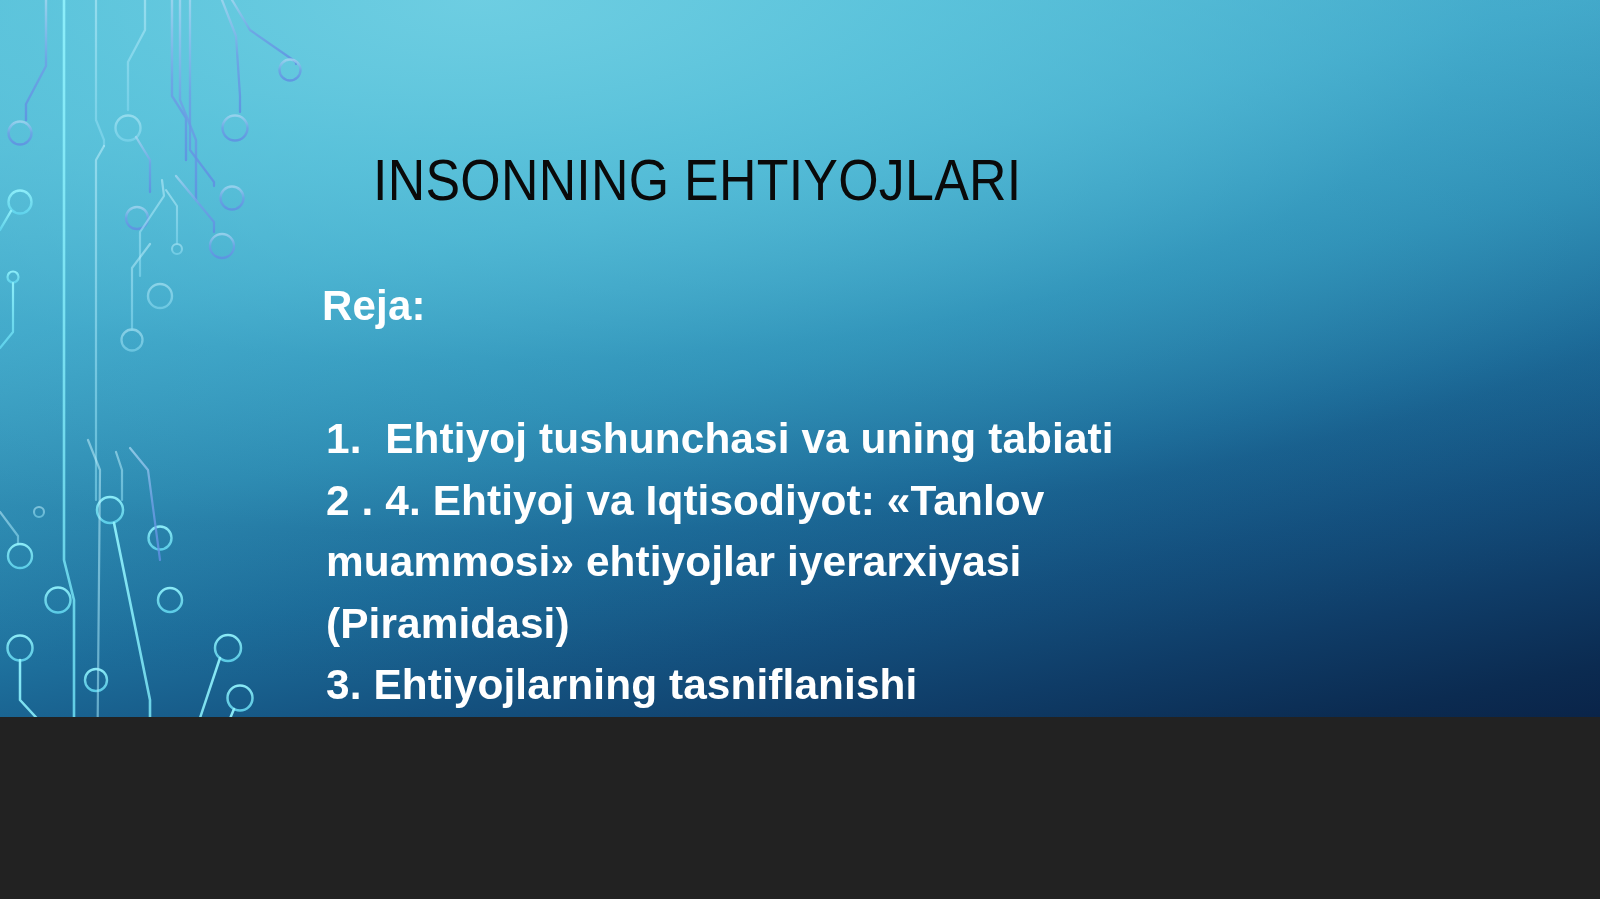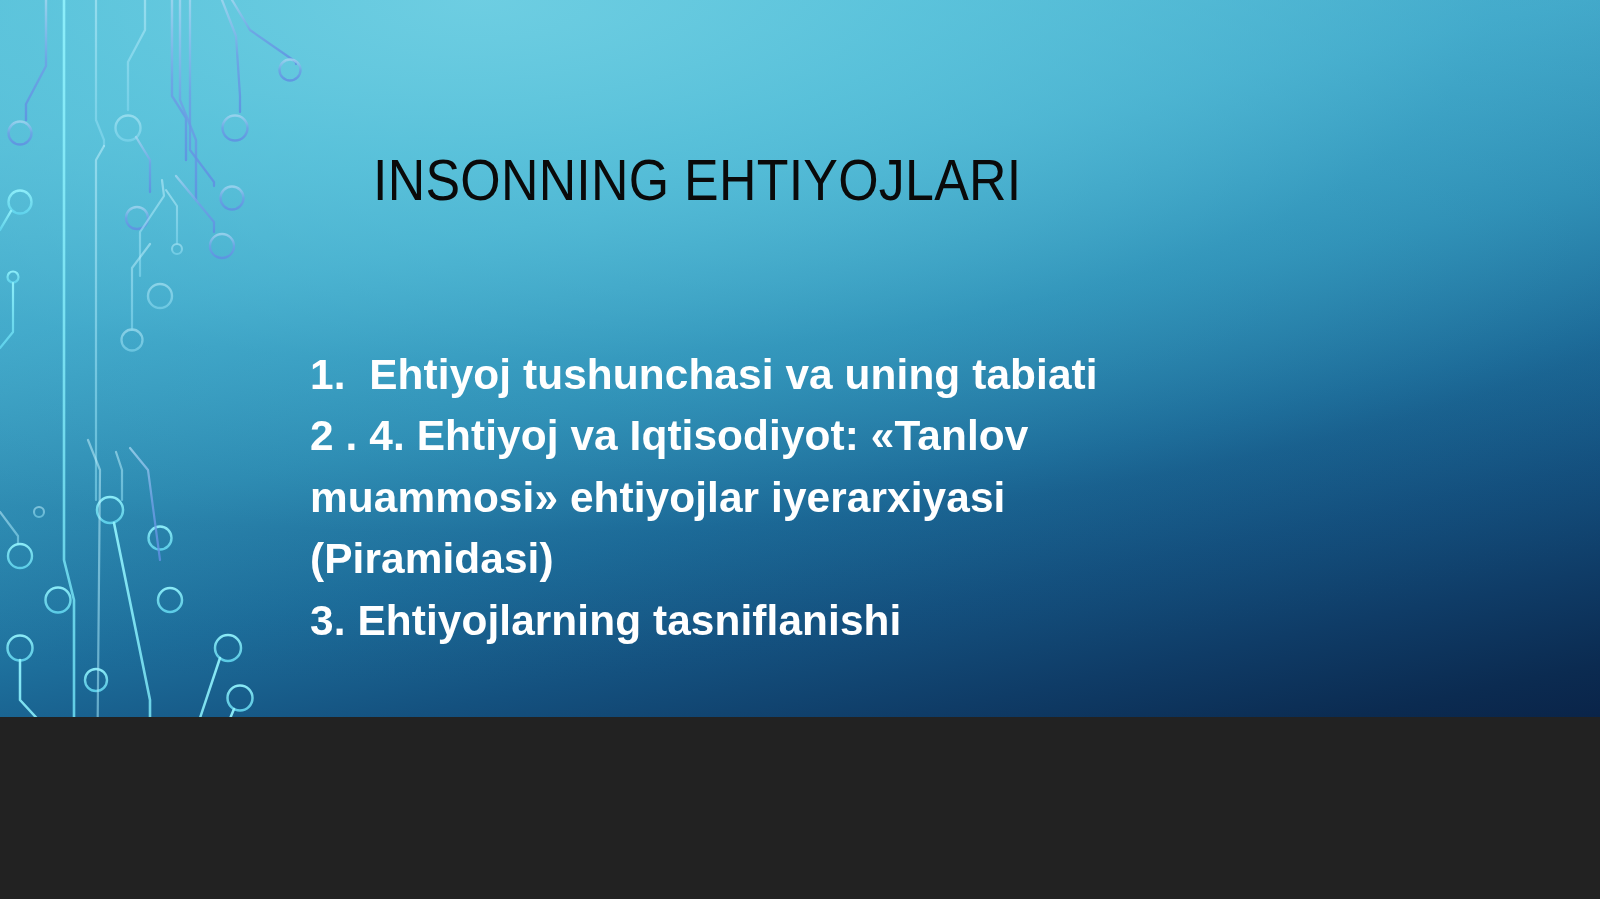--- a/index.html
+++ b/index.html
@@ -74,21 +74,21 @@
     font-size: 42px;
     font-weight: bold;
     line-height: 1.15;
     letter-spacing: 0.2px;
     padding-left: 12px;
   }
   .spacer {
     height: 62px;
   }
   .plan-list {
-    margin: 0;
+    margin: 16px;
     padding: 0;
     list-style: none;
   }
   .plan-line {
     margin: 0;
     color: #ffffff;
     font-size: 43px;
     font-weight: bold;
     line-height: 1.43;
     letter-spacing: 0.1px;
@@ -223,20 +223,21 @@
 
       <path d="M88 440 L 100 470 L 96 899" stroke="url(#tFaint)" stroke-width="2.2"></path>
       <path d="M130 448 L 148 470 L 160 560" stroke="url(#tBlue)" stroke-width="2.2"></path>
     </g>
   </svg>
 
   <h1 class="title">INSONNING EHTIYOJLARI</h1>
 
   <div class="body-block">
 
+    <p class="reja">Reja:</p>
 
     <div class="spacer"></div>
 
     <ul class="plan-list">
       <li class="plan-line">1.  Ehtiyoj tushunchasi va uning tabiati</li>
       <li class="plan-line">2 . 4. Ehtiyoj va Iqtisodiyot: «Tanlov</li>
       <li class="plan-line">muammosi» ehtiyojlar iyerarxiyasi</li>
       <li class="plan-line">(Piramidasi)</li>
       <li class="plan-line">3. Ehtiyojlarning tasniflanishi</li>
     </ul>

